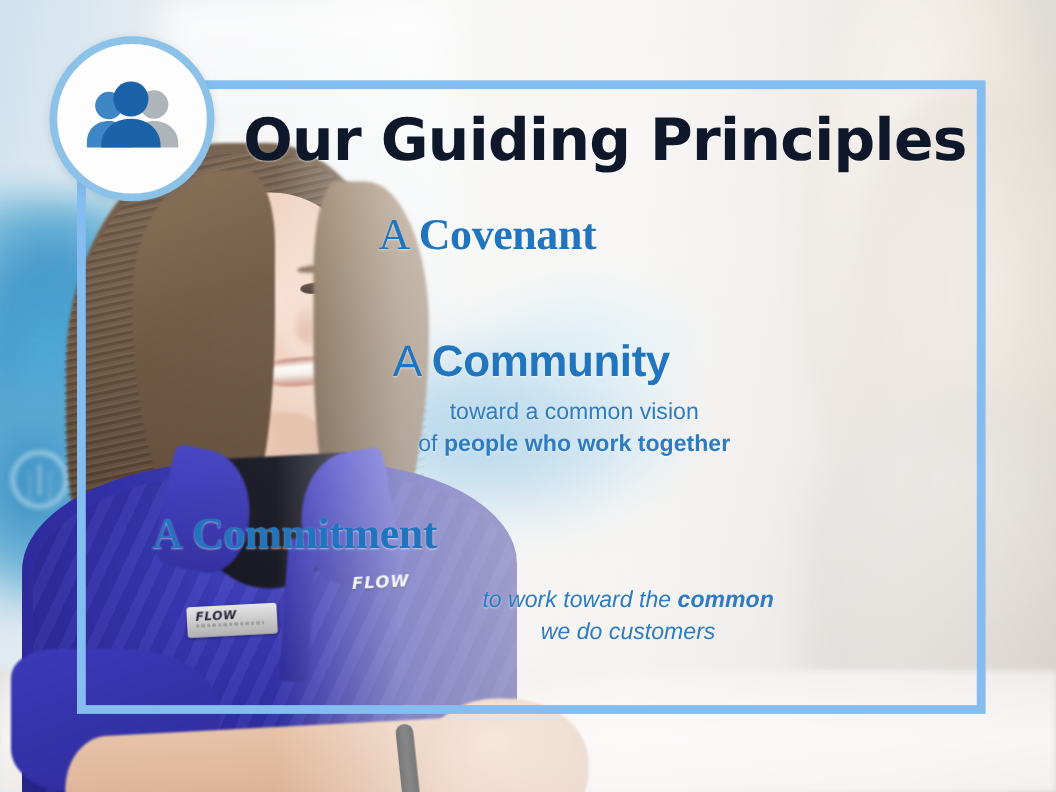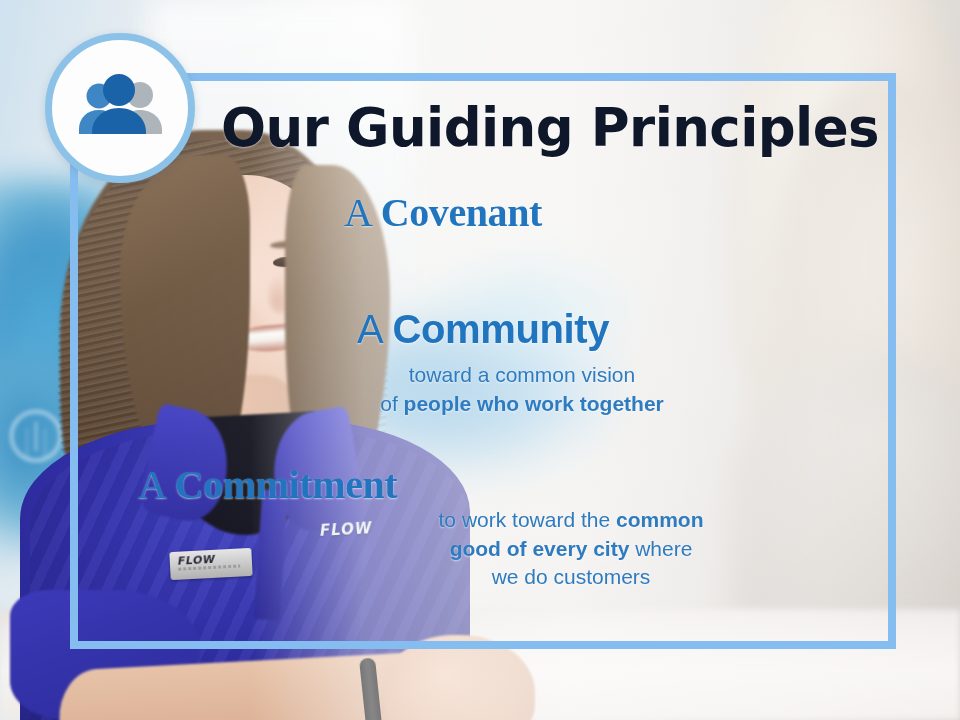--- a/index.html
+++ b/index.html
@@ -323,21 +323,21 @@
   .b1 { top:118px;font-family:Liberation Serif, serif; }
   .b1 .head { text-align:center; padding-right:80px; }
   .b1 .sub  { text-align:center; padding-right:78px; margin-top:8px; }
 
   .b2 { top:235px; }
   .b2 .head { text-align:center; }
   .b2 .sub  { text-align:center; padding-left:78px; margin-top:10px; }
 
   .b3 { top:390px; }
   .b3 .head { padding-left:68px;font-family:Liberation Serif, serif; }
-  .b3 .sub  { text-align:center; padding-left:176px; margin-top:0; }
+  .b3 .sub  { text-align:center; padding-left:176px; margin-top:26px;font-style:italic; }
 </style>
 </head>
 <body>
 
 <div class="stage">
 
   <div class="photo">
     <div class="bg-wall"></div>
     <div class="bg-window"></div>
     <div class="bg-bluepanel"></div>
@@ -428,19 +428,18 @@
         </div>
     </div>
 
     <div class="block b3">
       <div class="head">
         <span class="a">A</span>
         <span class="word">Commitment</span>
       </div>
       <div class="sub">
           <div><span>to work toward the </span><b>common</b></div>
-          <div><b>good of every city</b><span> where</span></div>
           <div><span>we do customers</span></div>
         </div>
     </div>
 
   </div>
 </div>
 
 </body></html>

